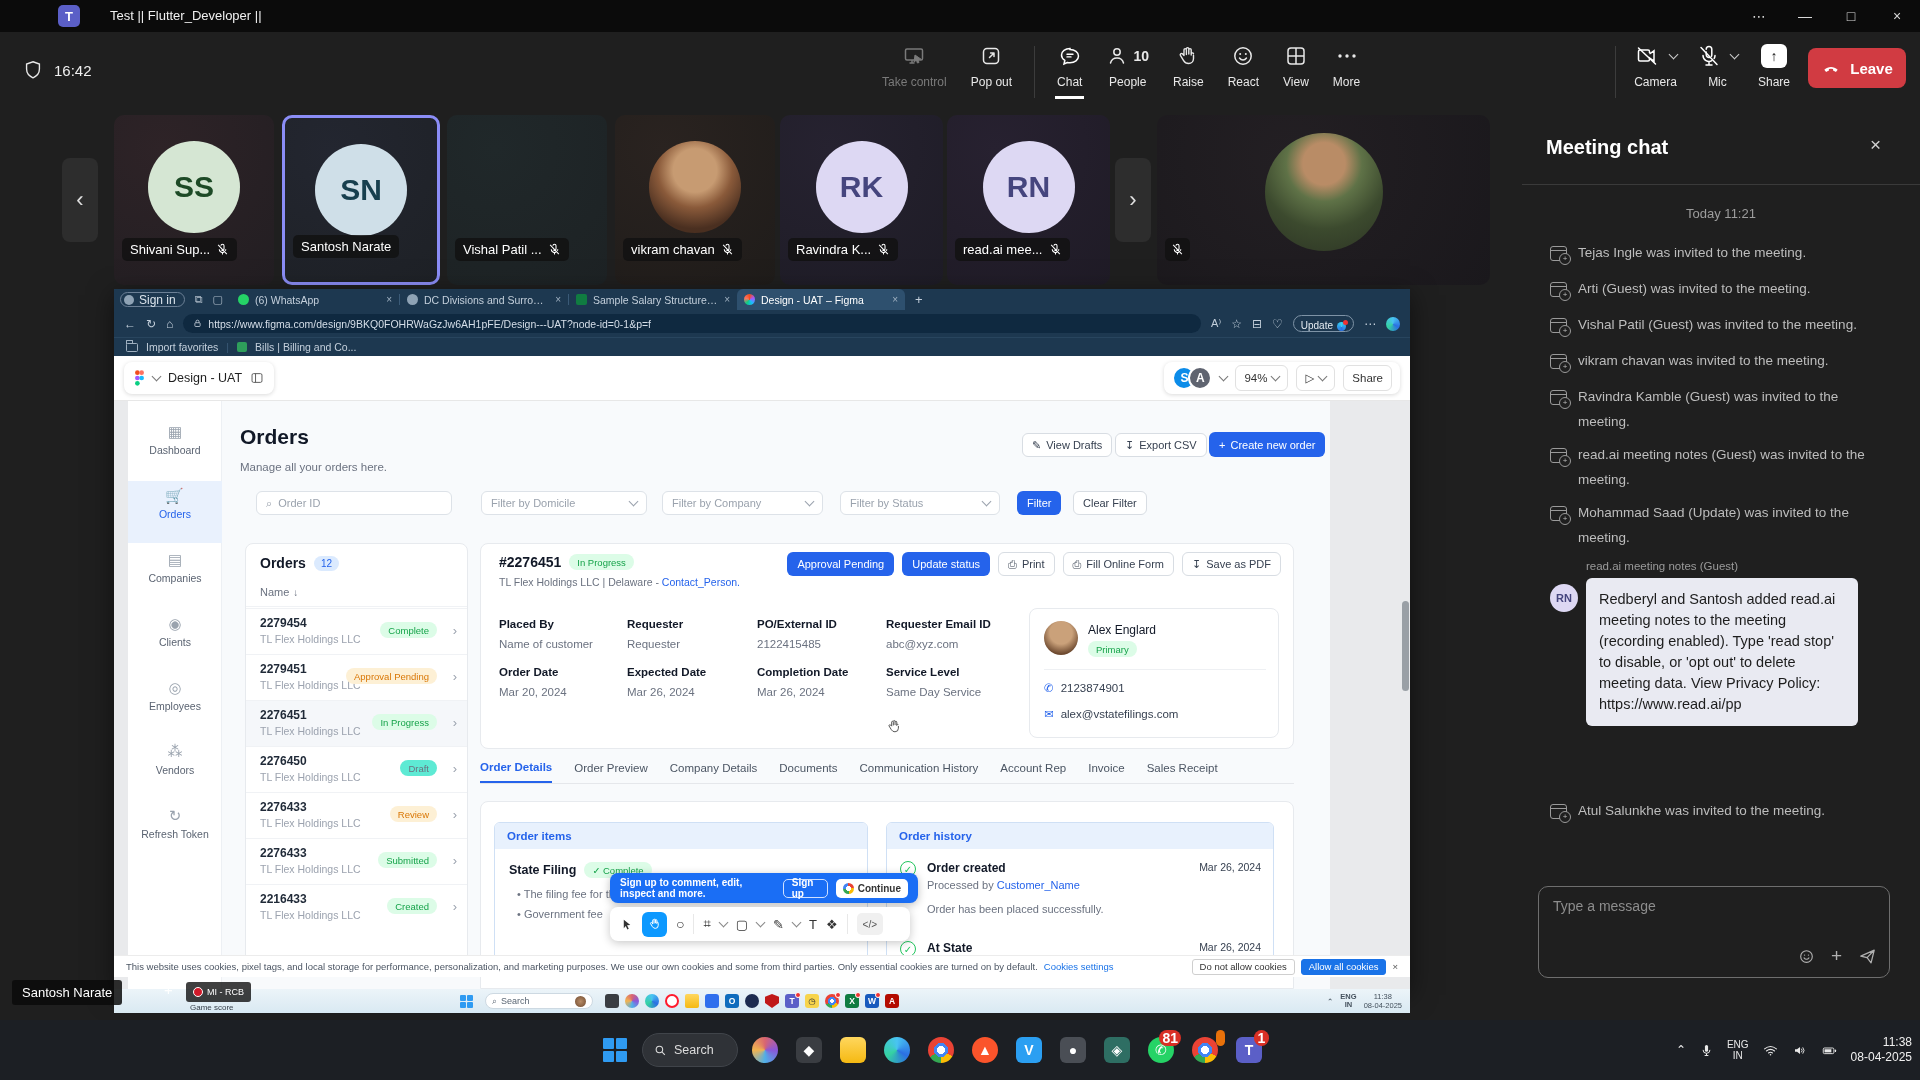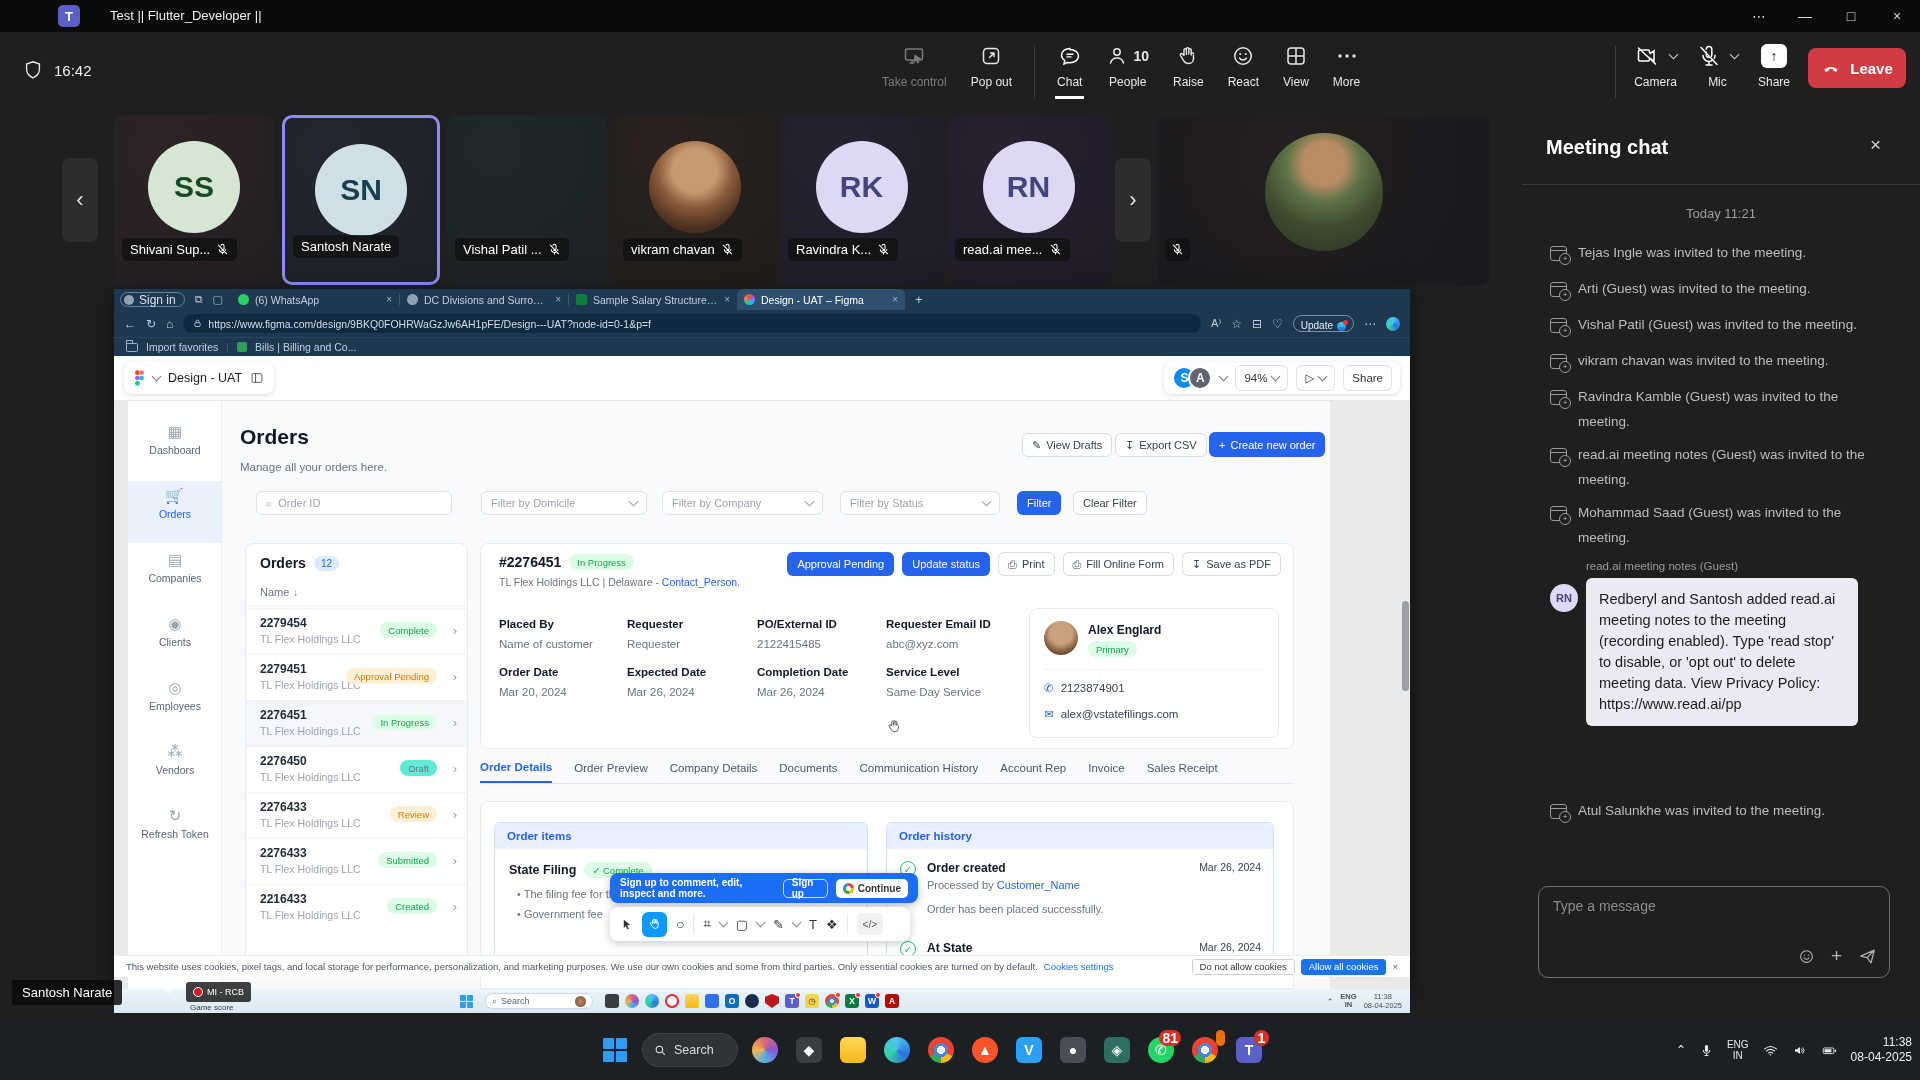--- a/index.html
+++ b/index.html
@@ -605,21 +605,21 @@
           <div class="abs fval" style="left:18px;top:142px">Mar 20, 2024</div>
           <div class="abs flabel" style="left:146px;top:122px">Expected Date</div>
           <div class="abs fval" style="left:146px;top:142px">Mar 26, 2024</div>
           <div class="abs flabel" style="left:276px;top:122px">Completion Date</div>
           <div class="abs fval" style="left:276px;top:142px">Mar 26, 2024</div>
           <div class="abs flabel" style="left:405px;top:122px">Service Level</div>
           <div class="abs fval" style="left:405px;top:142px">Same Day Service</div>
 
           <div class="abs card" style="left:548px;top:64px;width:250px;height:130px">
             <div class="abs" style="left:14px;top:12px;width:34px;height:34px;border-radius:50%;background:radial-gradient(circle at 50% 35%,#caa17a 0 40%,#6e4a30 75%)"></div>
-            <div class="abs" style="left:58px;top:14px;font-size:12px;font-weight:bold;color:#111827">Alex Englard</div>
+            <div class="abs" style="left:58px;top:14px;font-size:12px;font-weight:normal;color:#111827">Alex Englard</div>
             <span class="abs badge bg-green" style="left:58px;top:32px">Primary</span>
             <div class="abs" style="left:14px;top:60px;width:222px;height:1px;background:#eef0f3"></div>
             <div class="abs fc" style="left:14px;top:72px;gap:7px;font-size:11.5px;color:#374151">
               <span style="color:#2563eb">✆</span>
               <span>2123874901</span>
               </div>
             <div class="abs fc" style="left:14px;top:98px;gap:7px;font-size:11.5px;color:#374151">
               <span style="color:#2563eb">✉</span>
               <span>alex@vstatefilings.com</span>
               </div>
@@ -869,21 +869,21 @@
   <div class="smsg" style="top:166px">Arti (Guest) was invited to the meeting.</div>
   <span class="calic" style="top:208px"></span>
   <div class="smsg" style="top:202px">Vishal Patil (Guest) was invited to the meeting.</div>
   <span class="calic" style="top:244px"></span>
   <div class="smsg" style="top:238px">vikram chavan was invited to the meeting.</div>
   <span class="calic" style="top:280px"></span>
   <div class="smsg" style="top:274px">Ravindra Kamble (Guest) was invited to the meeting.</div>
   <span class="calic" style="top:338px"></span>
   <div class="smsg" style="top:332px">read.ai meeting notes (Guest) was invited to the meeting.</div>
   <span class="calic" style="top:396px"></span>
-  <div class="smsg" style="top:390px">Mohammad Saad (Guest) was invited to the meeting.</div>
+  <div class="smsg" style="top:390px">Mohammad Saad (Update) was invited to the meeting.</div>
 
   <div class="abs sender">read.ai meeting notes (Guest)</div>
   <div class="abs rnav">RN</div>
   <div class="abs bubble">Redberyl and Santosh added read.ai meeting notes to the meeting (recording enabled). Type 'read stop' to disable, or 'opt out' to delete meeting data. View Privacy Policy: https://www.read.ai/pp</div>
 
   <span class="calic" style="top:694px"></span>
   <div class="smsg" style="top:688px">Atul Salunkhe was invited to the meeting.</div>
 
   <div class="abs cinput">
     <span class="ph">Type a message</span>

